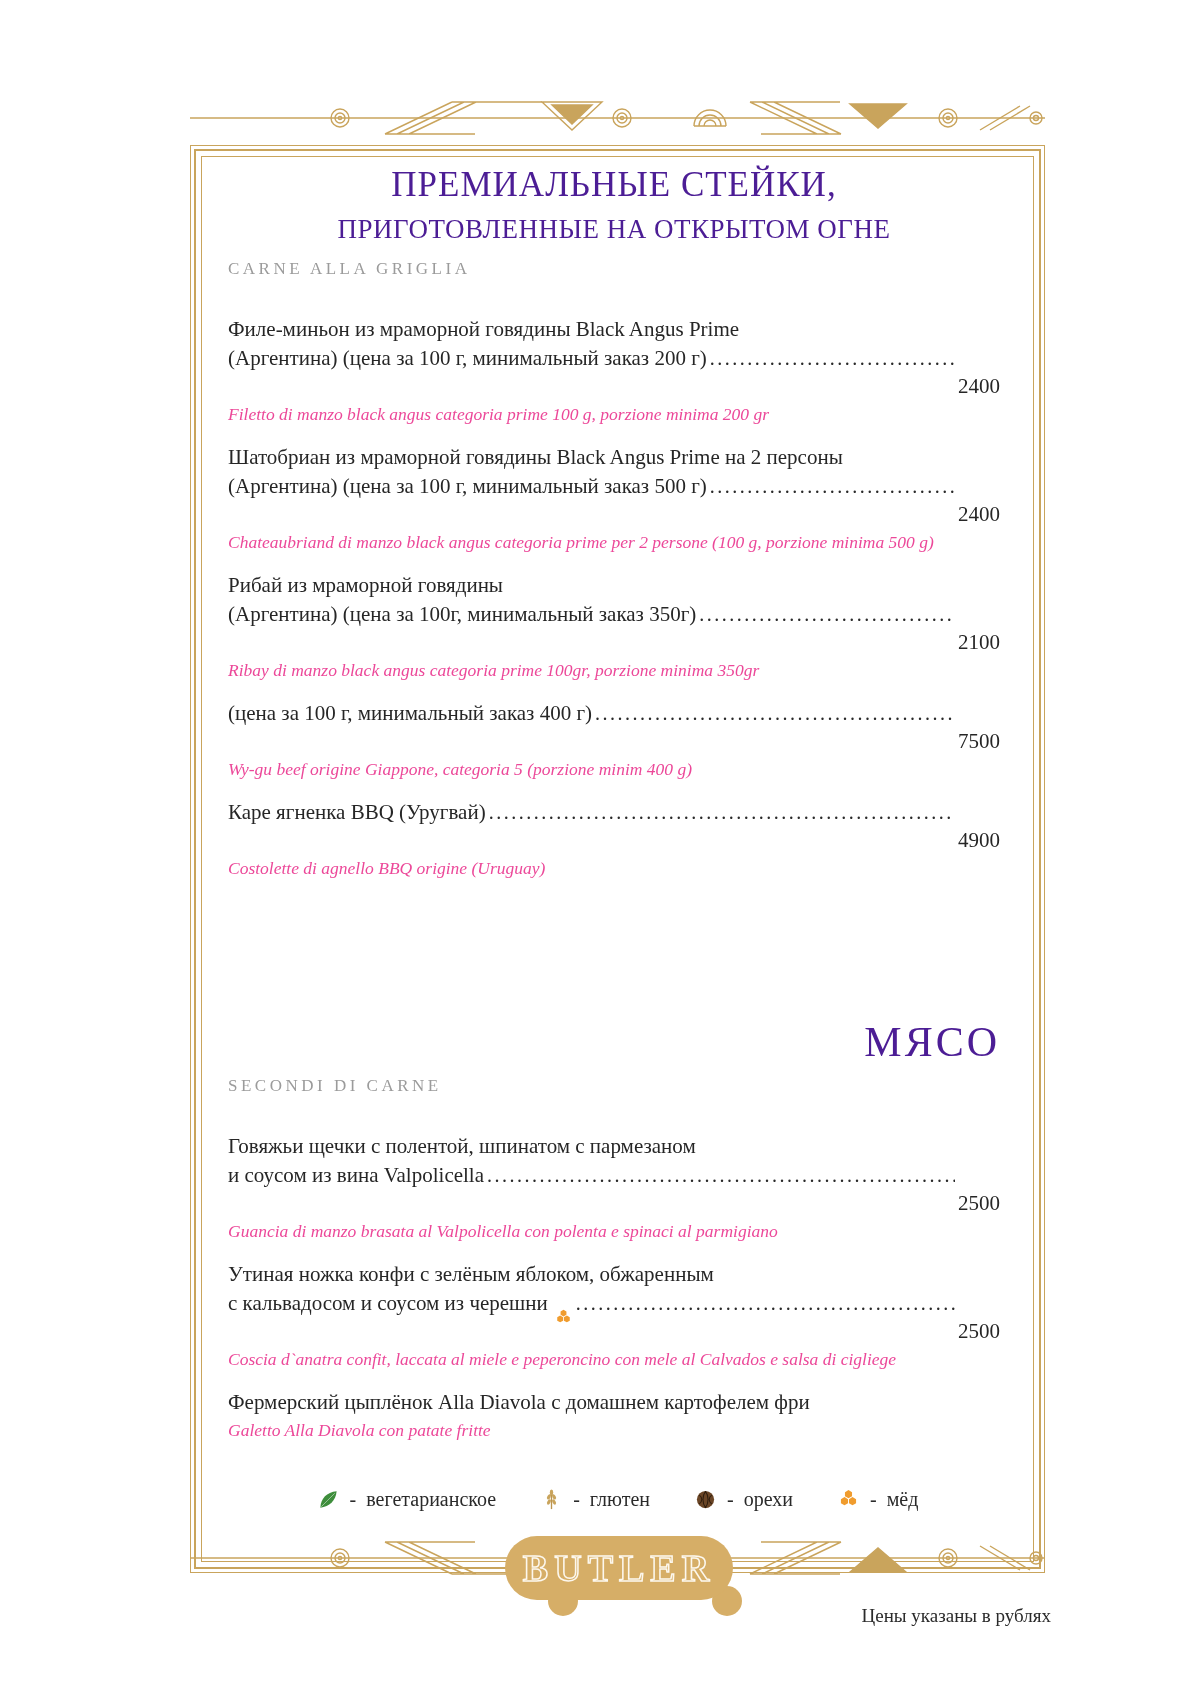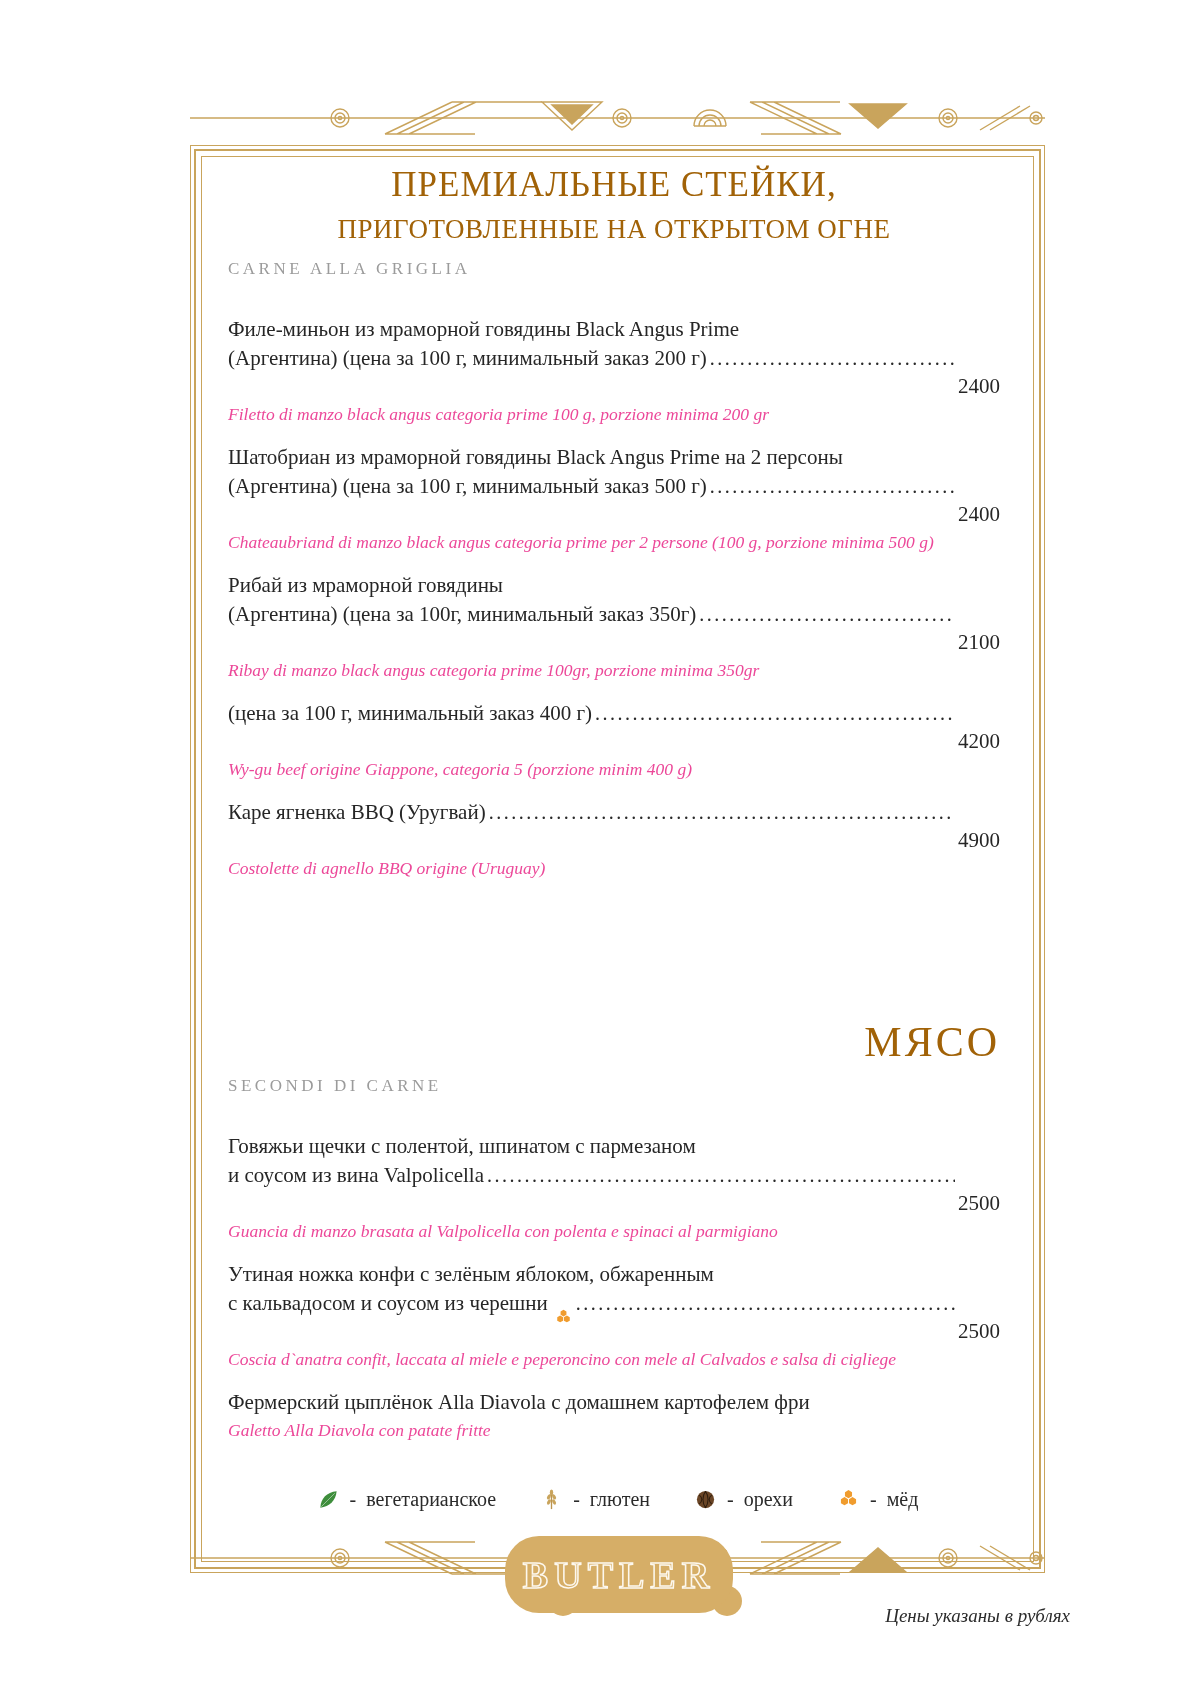--- a/index.html
+++ b/index.html
@@ -11,29 +11,29 @@
   .frame, .frame i{position:absolute; pointer-events:none;}
   .frame{left:190px; top:145px; width:855px; height:1428px;}
   .frame .f1{inset:0; border:1px solid #c9a45c; position:absolute;}
   .frame .f2{inset:4px; border:2px solid #c9a45c; position:absolute;}
   .frame .f3{inset:11px; border:1px solid #c9a45c; position:absolute;}
   .band{position:absolute; left:190px; width:855px; height:70px;}
   .band.top{top:78px;}
   .band.bottom{top:1528px;}
   
   .logo-pill{
-    position:absolute; left:505px; top:1536px; width:228px; height:77px;
+    position:absolute; left:505px; top:1536px; width:228px; height:64px;
     background:#d6ae67; border-radius:34px; z-index:5; display:flex; align-items:center; justify-content:center;
   }
   .logo-foot{position:absolute; width:30px; height:30px; border-radius:50%; background:#d6ae67; bottom:-12px; z-index:4;}
   .logo-foot.lf{left:548px; top:1586px; position:absolute;}
   .logo-foot.rf{left:712px; top:1586px; position:absolute;}
   
   .content{position:absolute; left:228px; top:163px; width:772px;}
-  .title-line{text-align:center; color:#a16207;}
+  .title-line{text-align:center; color:#4c1d95;}
   .title-line.l0{font-size:35px; letter-spacing:1px; line-height:44px;}
   .title-line.l1{font-size:27px; letter-spacing:.5px; line-height:36px; margin-top:4px;}
   .menu-section.solo .title-line.l0{font-size:42px; letter-spacing:3px;text-align:right;}
   .section-subtitle{color:#9b9b9b; font-size:17px; letter-spacing:3.5px; margin-top:12px;}
   .items{margin-top:36px;}
   .menu-section + .menu-section{margin-top:140px;}
   .menu-item{margin-bottom:17px;}
   .item-line{display:flex; align-items:flex-start; font-size:21px; line-height:29px; color:#262626;}
   .item-name{white-space:nowrap;}
   .dots{flex:1; overflow:hidden; white-space:nowrap; margin:0 3px; color:#2a2a2a;}
@@ -46,21 +46,21 @@
   .inline-icon{width:19px; height:19px; align-self:center; margin-left:6px; flex:0 0 auto;}
   
   .legend{
     position:absolute; left:190px; top:1488px; width:855px;
     display:flex; justify-content:center; align-items:center; gap:44px; font-size:20px; color:#2a2a2a;
   }
   .legend-entry{display:flex; align-items:center; gap:10px;}
   .gicon{width:23px; height:23px; flex:0 0 auto;}
   
   .footer-note{
-    position:absolute; right:130px; top:1605px; font-style:italic; font-size:19px; color:#2b2b2b;
+    position:absolute; right:149px; top:1605px; font-size:19px; color:#2b2b2b;
   }
   .hidden-defs{position:absolute; width:0; height:0; overflow:hidden;}
 </style>
 </head>
 <body>
 
 <svg class="hidden-defs" aria-hidden="true">
   <defs>
     <symbol id="sym-leaf" viewBox="0 0 24 24">
       <path d="M3.5,20.5 C4,11 10,4.5 20.5,3.5 C19.5,13.5 13,19.5 3.5,20.5 Z" fill="#3e8e3c"></path>
@@ -166,21 +166,21 @@
               <span class="item-name">(Аргентина) (цена за 100г, минимальный заказ 350г)</span>
               <span class="dots"></span>
               <span class="price">2100</span>
             </div>
             <div class="note">Ribay di manzo black angus categoria prime 100gr, porzione minima 350gr</div>
           </div>
           <div class="menu-item">
             <div class="item-line">
               <span class="item-name">(цена за 100 г, минимальный заказ 400 г)</span>
               <span class="dots"></span>
-              <span class="price">4200</span>
+              <span class="price">7500</span>
             </div>
             <div class="note">Wy-gu beef origine Giappone, categoria 5 (porzione minim 400 g)</div>
           </div>
           <div class="menu-item">
             <div class="item-line">
               <span class="item-name">Каре ягненка BBQ (Уругвай)</span>
               <span class="dots"></span>
               <span class="price">4900</span>
             </div>
             <div class="note">Costolette di agnello BBQ origine (Uruguay)</div>

